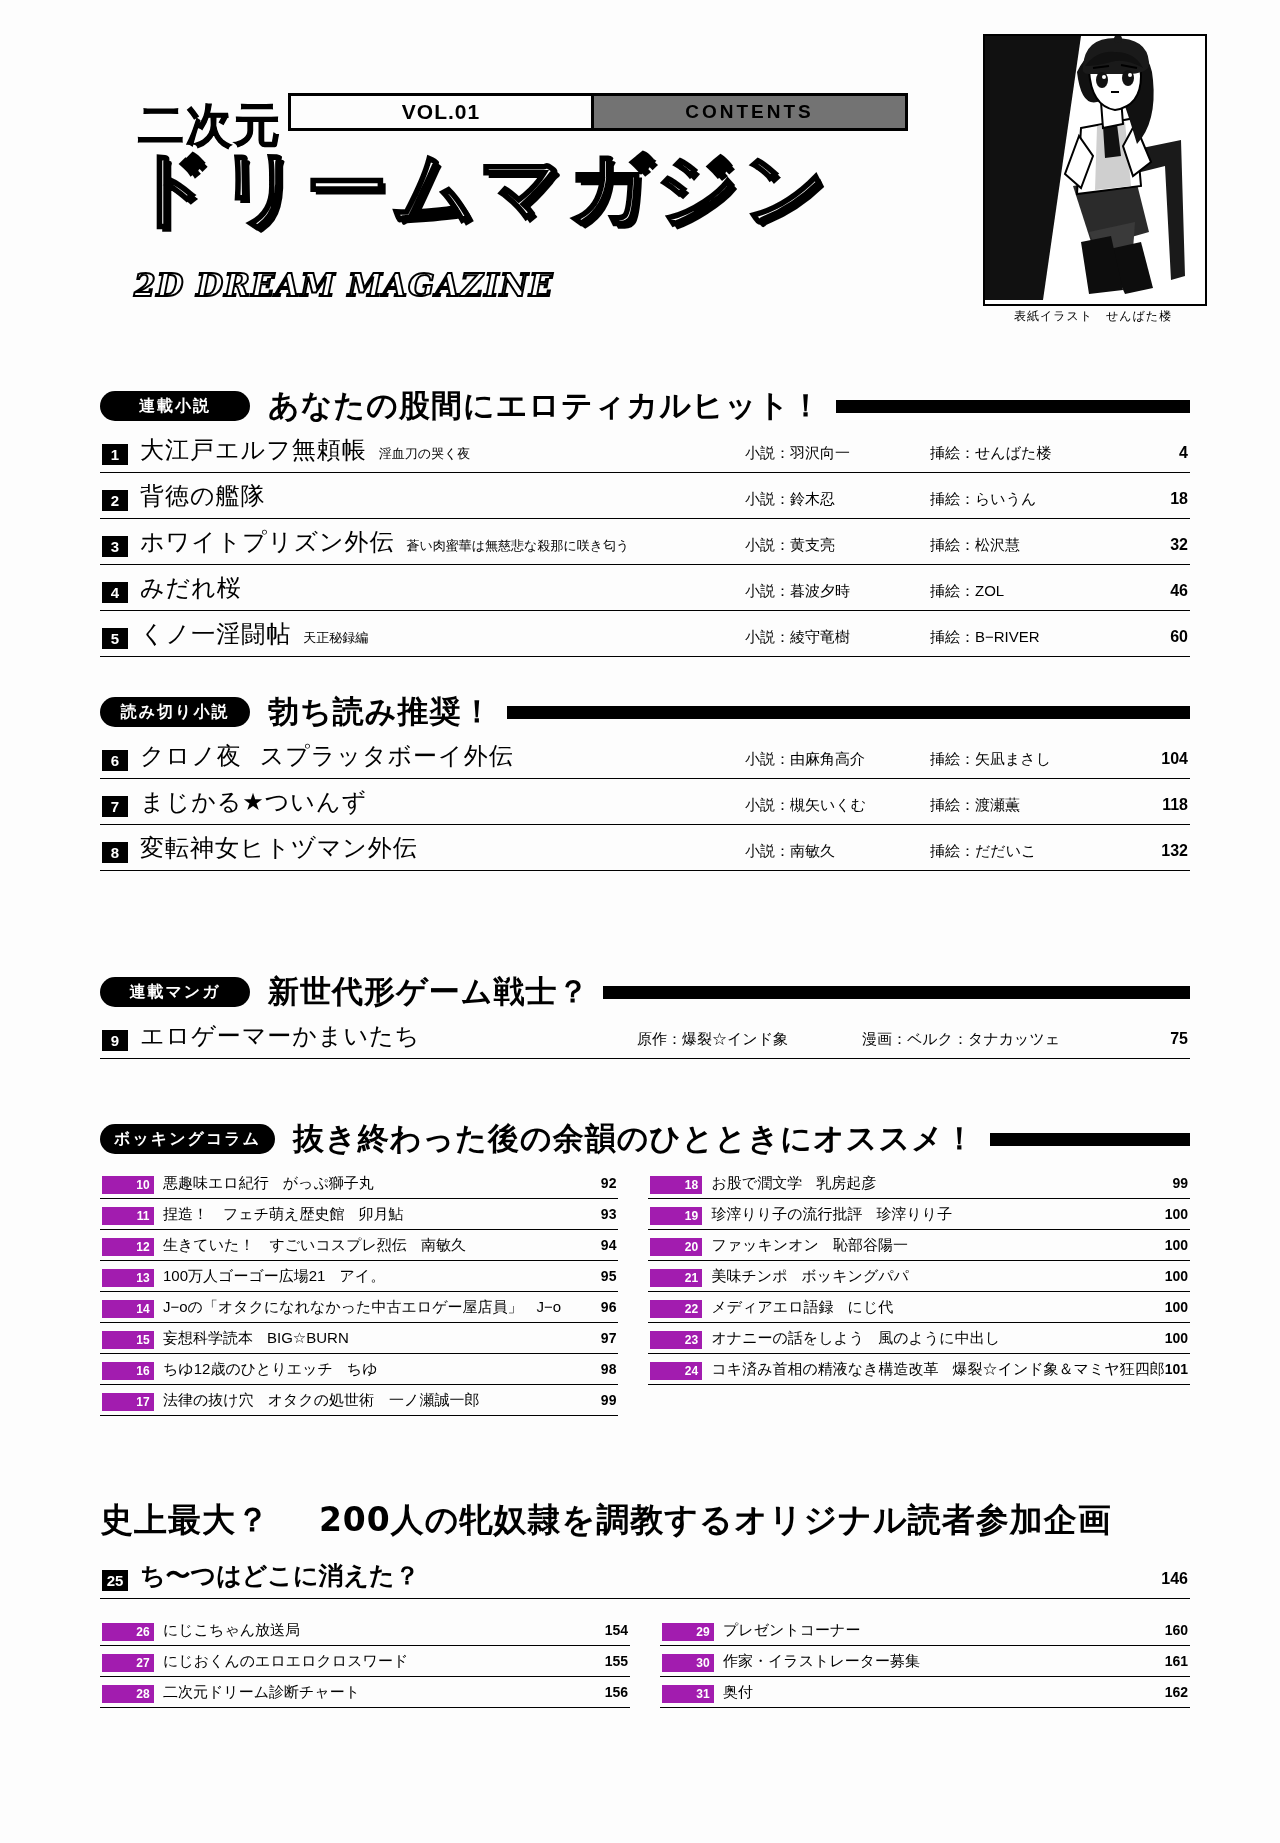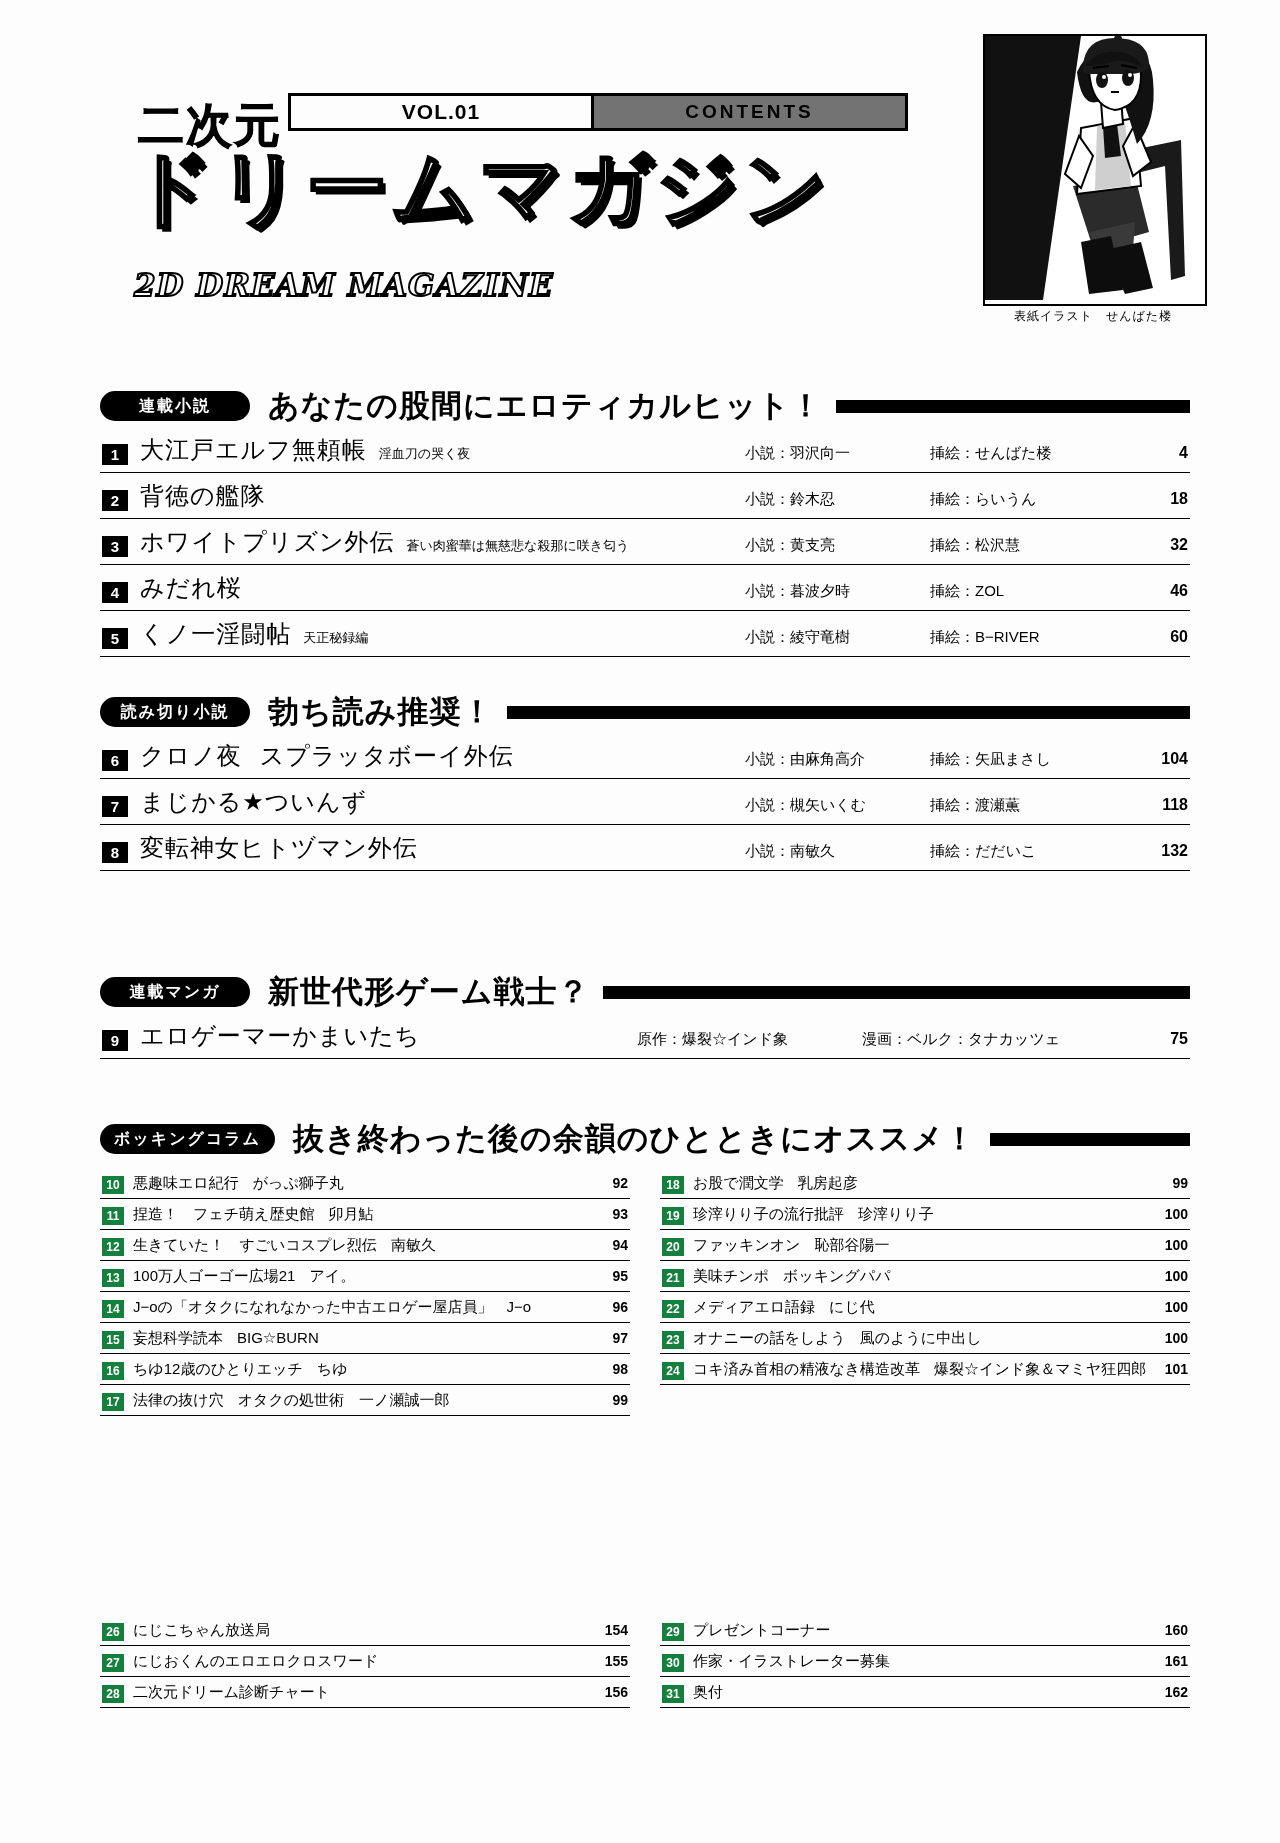--- a/index.html
+++ b/index.html
@@ -219,30 +219,31 @@
   .crow {
     display: flex;
     align-items: baseline;
     border-bottom: 1px solid #000;
     padding: 6px 2px 5px 2px;
     font-size: 15px;
   }
   .cnum {
     flex: 0 0 22px;
     height: 18px;
-    background: #15803d;
+    background: #a21caf;
     color: #fff;
     font-size: 12px;
     font-weight: bold;
     display: inline-flex;
     align-items: center;
     justify-content: center;
     margin-right: 9px;
     position: relative;
     top: 1px;
+    padding-left: 30px;
   }
   .ctitle { white-space: nowrap; }
   .cauthor { margin-left: 14px; white-space: nowrap; }
   .cpage {
     margin-left: auto;
     font-size: 14px;
     font-weight: bold;
   }
 
   
@@ -535,20 +536,33 @@
         <div class="crow">
           <span class="cnum">24</span>
           <span class="ctitle">コキ済み首相の精液なき構造改革</span>
           <span class="cauthor">爆裂☆インド象＆マミヤ狂四郎</span>
           <span class="cpage">101</span>
         </div>
       </div>
     </div>
   </div>
 
+  <div class="section" style="top:1498px;">
+    <div class="banner">
+      <span class="big">史上最大？</span>
+      <span style="display:inline-block;width:26px;"></span>
+      <span class="big">200人の牝奴隷を調教するオリジナル読者参加企画</span>
+    </div>
+    <div class="hl-row" style="margin-top:10px;">
+      <span class="num">25</span>
+      <span class="hl-title">ち〜つはどこに消えた？</span>
+      <span class="spacer"></span>
+      <span class="pageno">146</span>
+    </div>
+  </div>
 
   <div class="section" style="top:1615px;">
     <div class="cols">
       <div class="col">
         <div class="crow">
           <span class="cnum">26</span>
           <span class="ctitle">にじこちゃん放送局</span>
           <span class="cpage">154</span>
         </div>
         <div class="crow">

